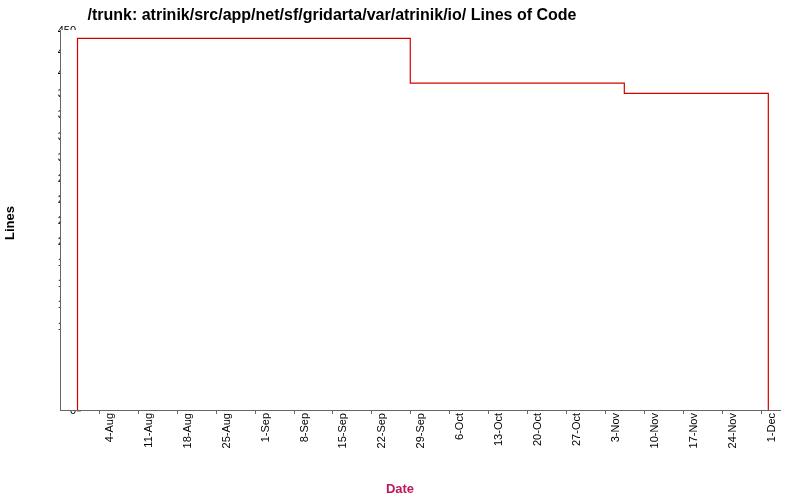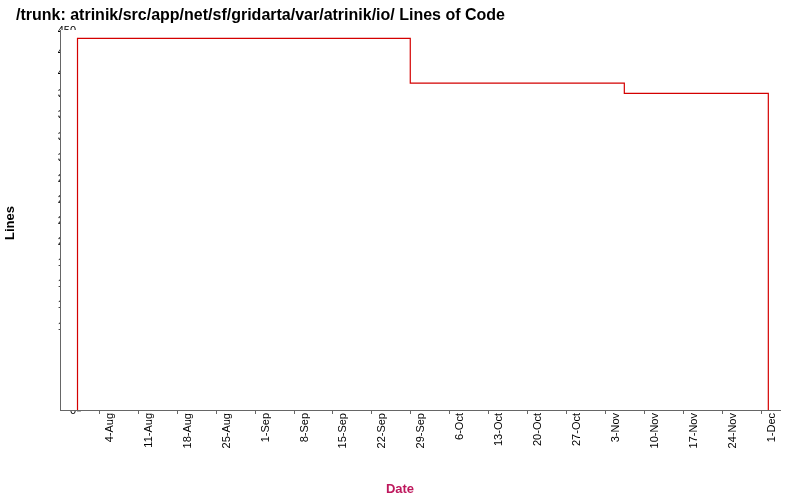--- a/index.html
+++ b/index.html
@@ -11,22 +11,23 @@
     font-family: Arial, Helvetica, sans-serif;
   }
   .chart-container {
     position: relative;
     width: 800px;
     height: 500px;
   }
   .title {
     position: absolute;
     top: 6px;
-    left: 16px;
+    left: 0;
     width: 664px;
+    text-align: center;
     font-weight: bold;
     font-size: 16px;
     color: #000;
   }
   .ylabel {
     position: absolute;
     left: 2px;
     top: 240px;
     transform: rotate(-90deg);
     transform-origin: left top;

